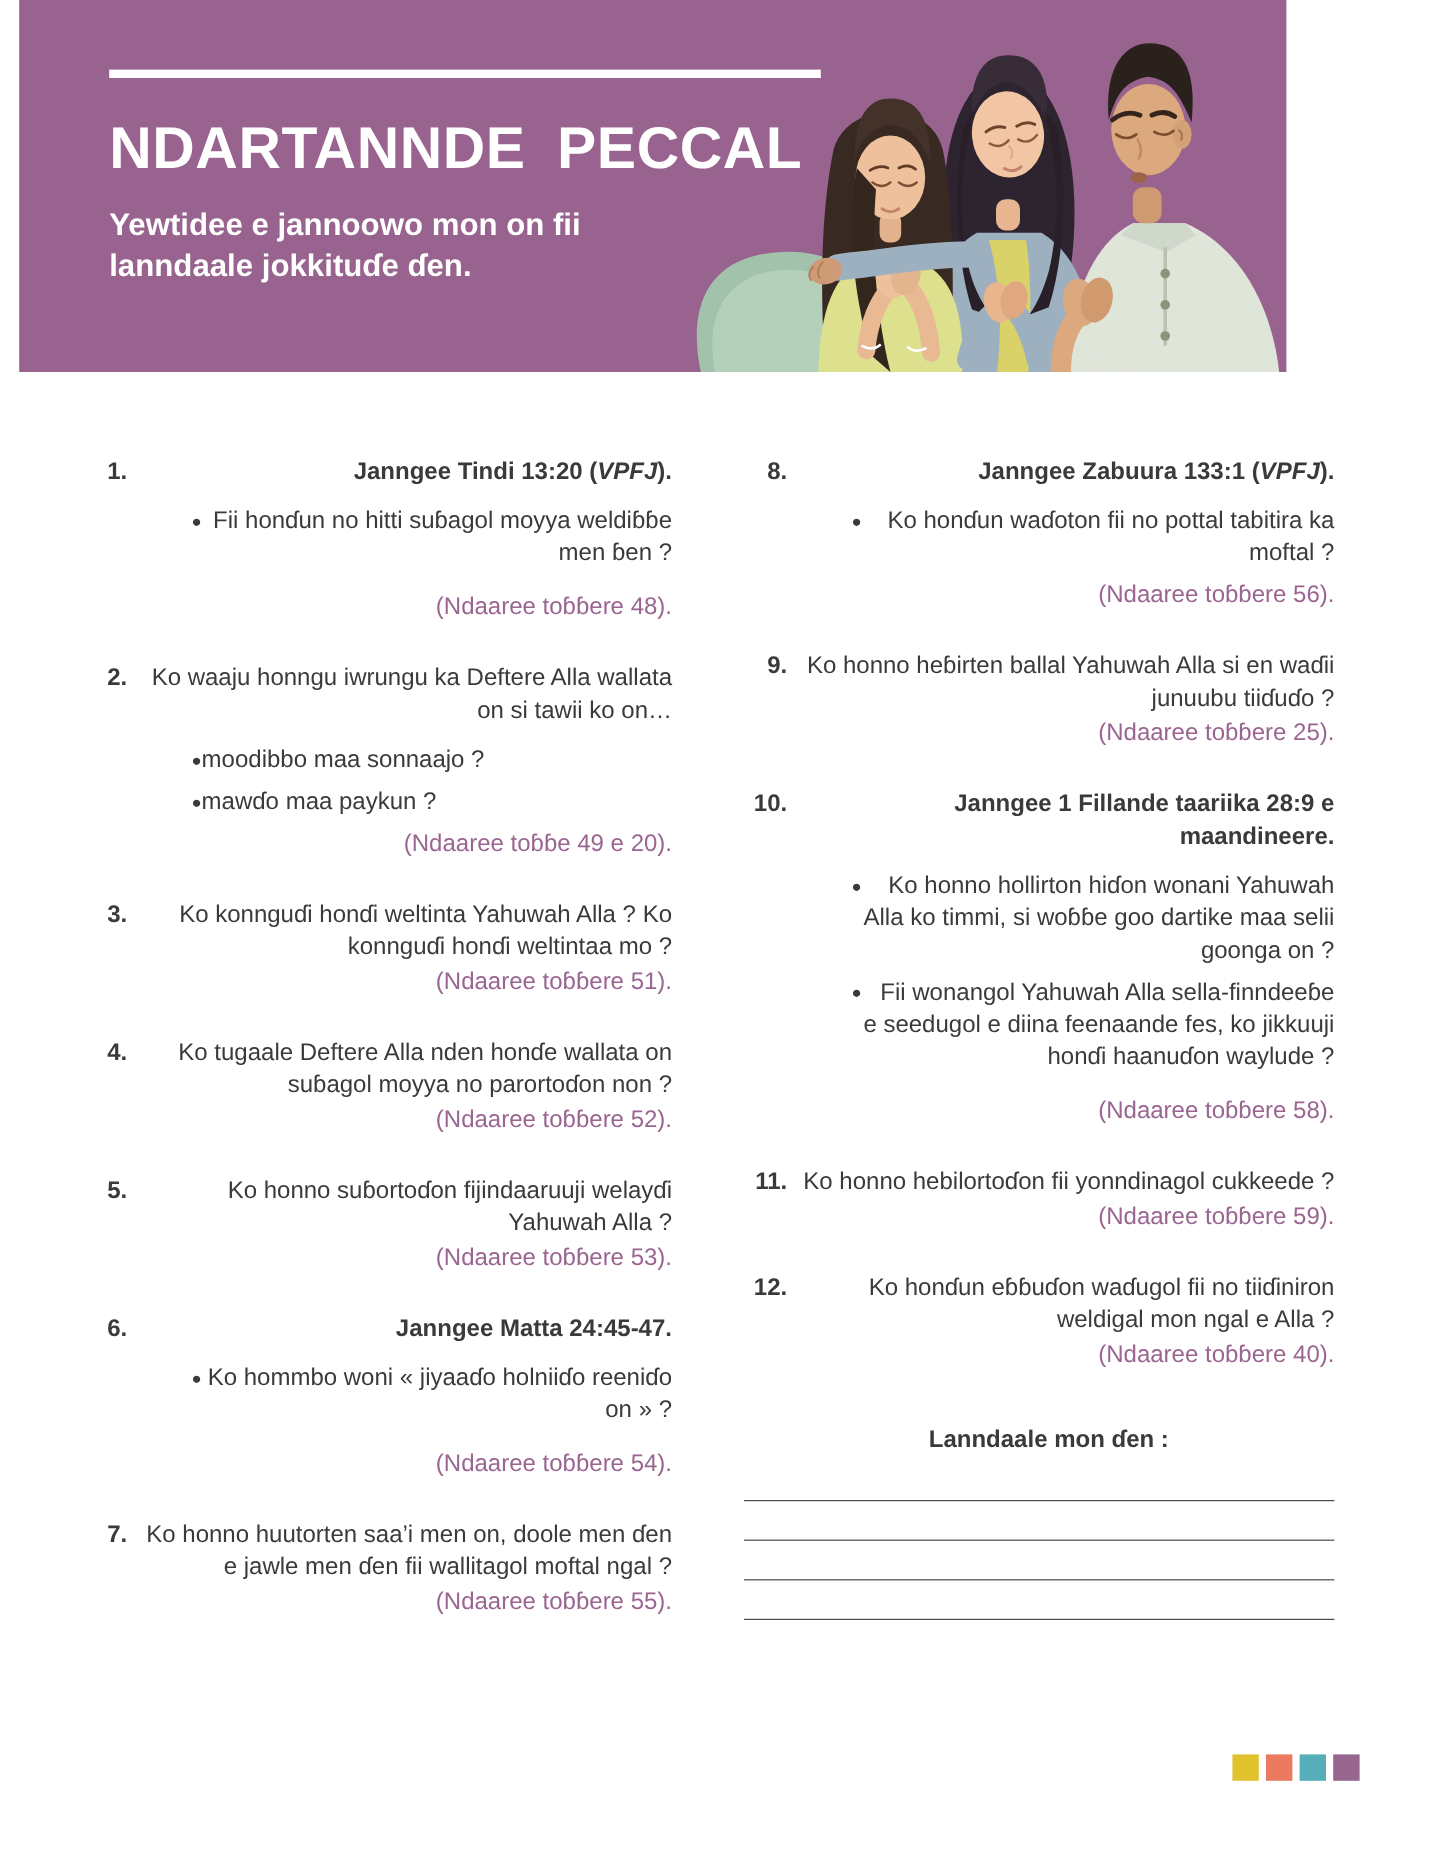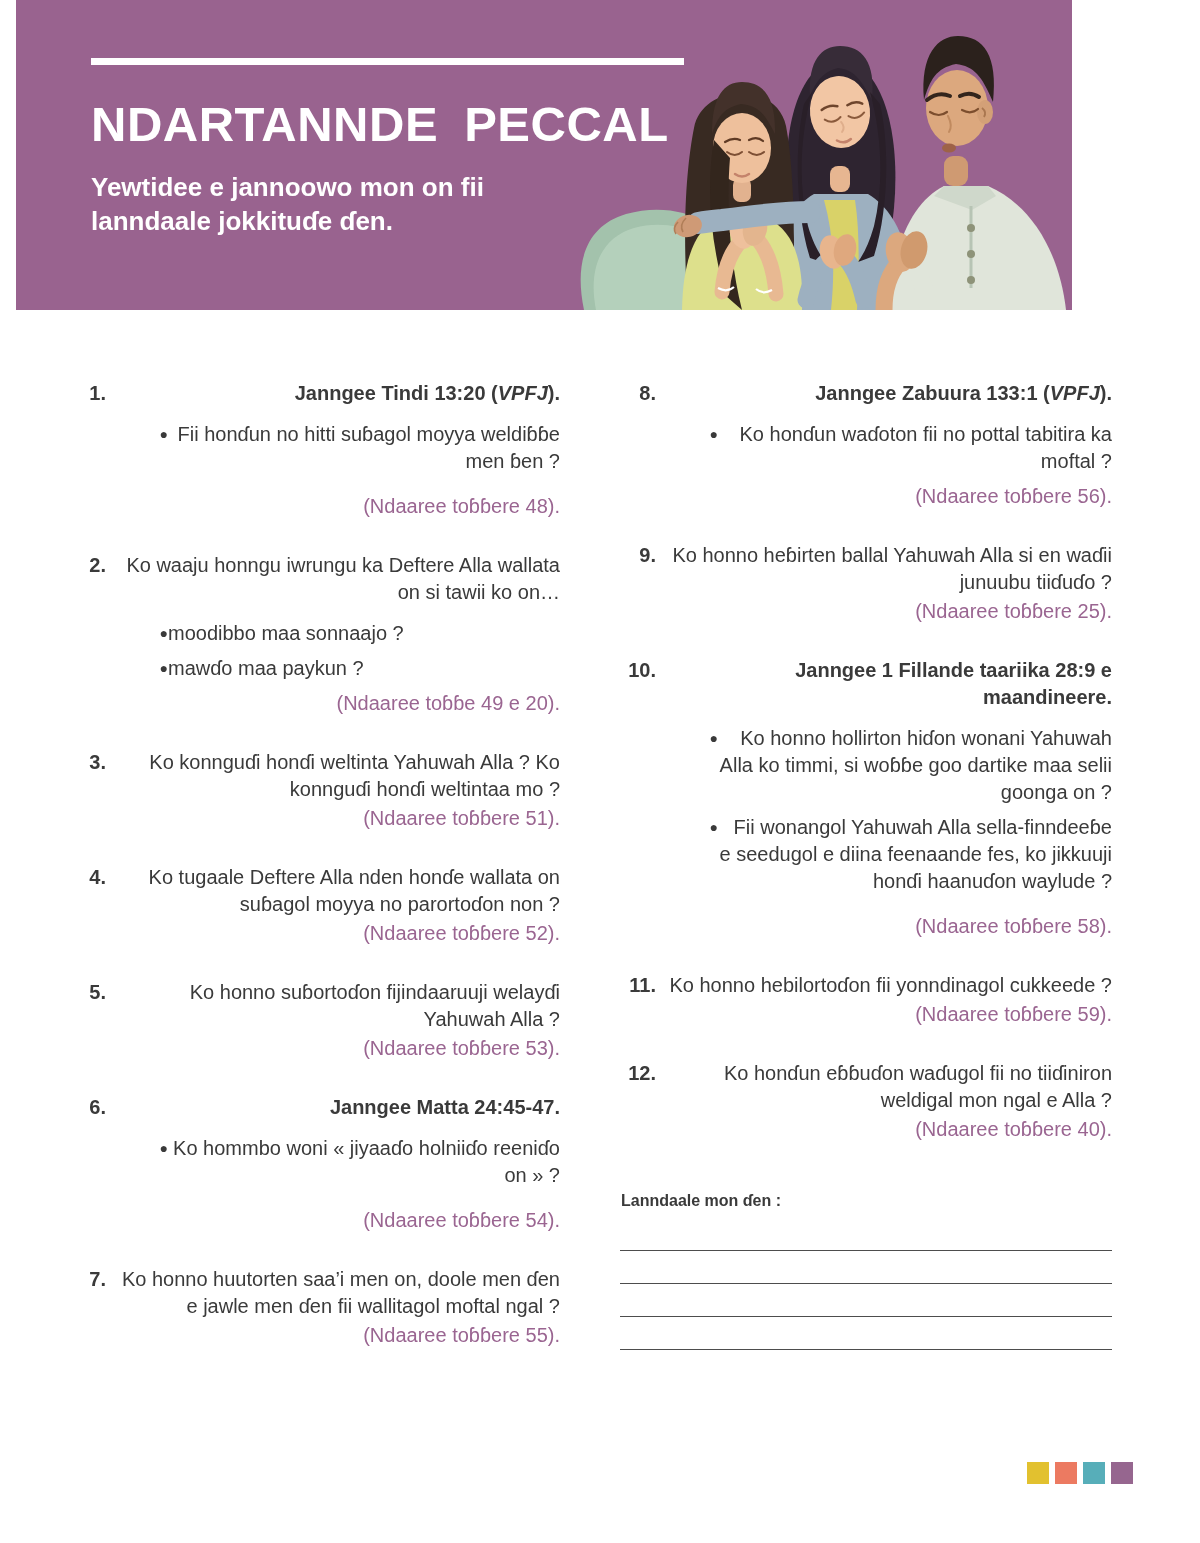--- a/index.html
+++ b/index.html
@@ -40,21 +40,21 @@
   .q-title.bold{font-weight:bold;}
   .q-title .it{font-style:italic;}
   ul.bullets{list-style:none;margin:14px 0 0 0;padding:0;}
   ul.bullets li{display:flex;margin-bottom:8px;}
   ul.bullets li:last-child{margin-bottom:0;}
   .dot{flex:none;width:21px;margin-left:30px;font-size:14px;line-height:27px;}
   .ref{color:var(--ref-color);margin-top:2px;margin-left:40px;}
   .ref.after-bullets{margin-top:8px;}
   .ref.spaced{margin-top:18px;}
   
-  .answers-heading{font-weight:bold;font-size:16px;line-height:27px;margin:44px 0 0 1px;}
+  .answers-heading{font-weight:bold;font-size:20px;line-height:27px;margin:44px 0 0 16px;text-align:center;}
   .answer-lines{margin-top:4px;}
   .answer-line{height:33px;border-bottom:1.5px solid var(--rule-color);}
   
   .footer-swatches{position:absolute;right:67px;bottom:59px;display:flex;gap:6px;}
   .swatch{width:22px;height:22px;}
 </style>
 </head>
 <body>
 
 <div class="header">

